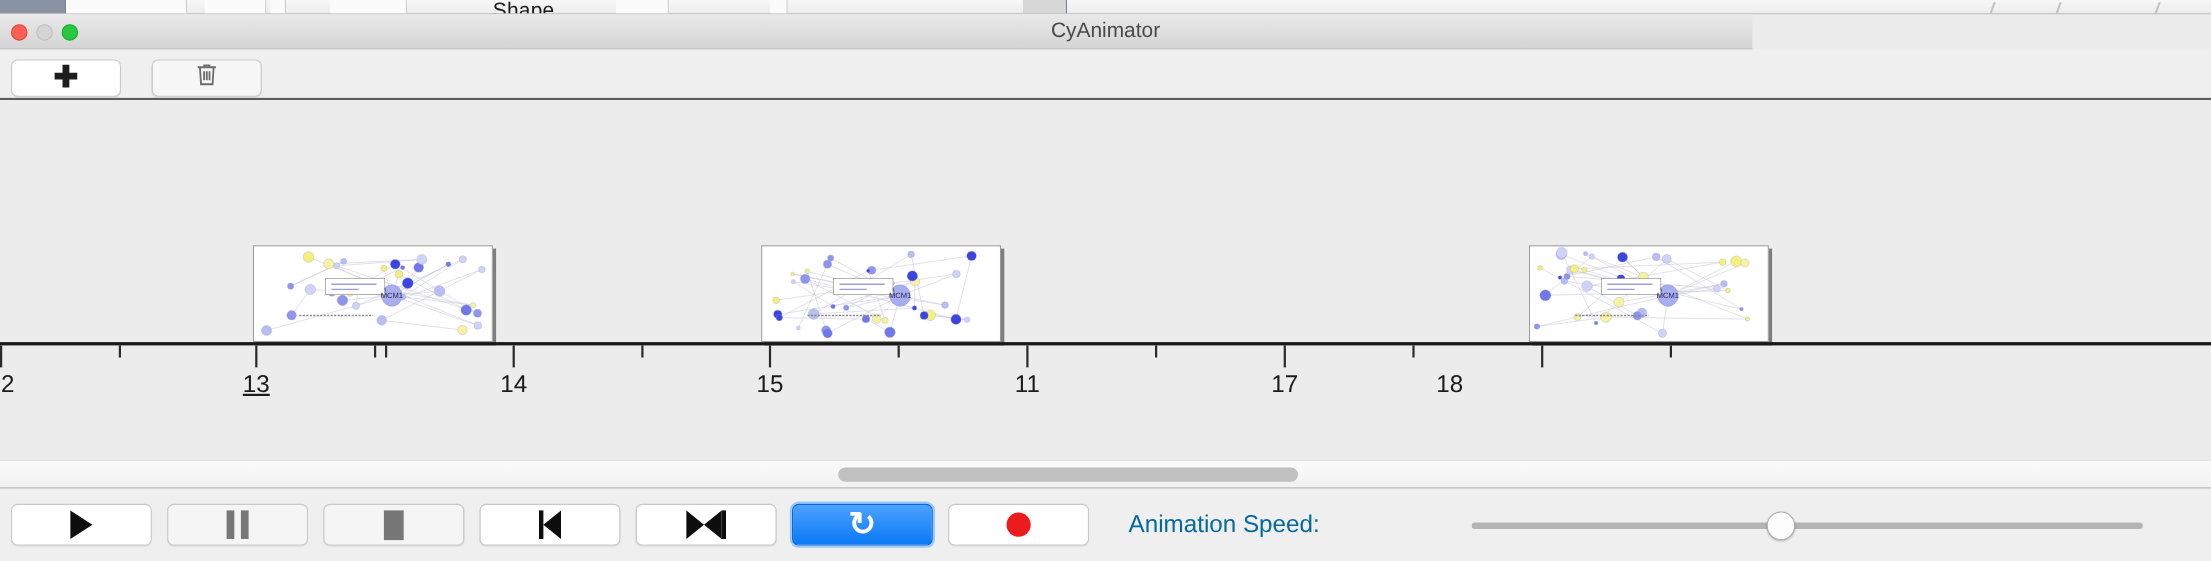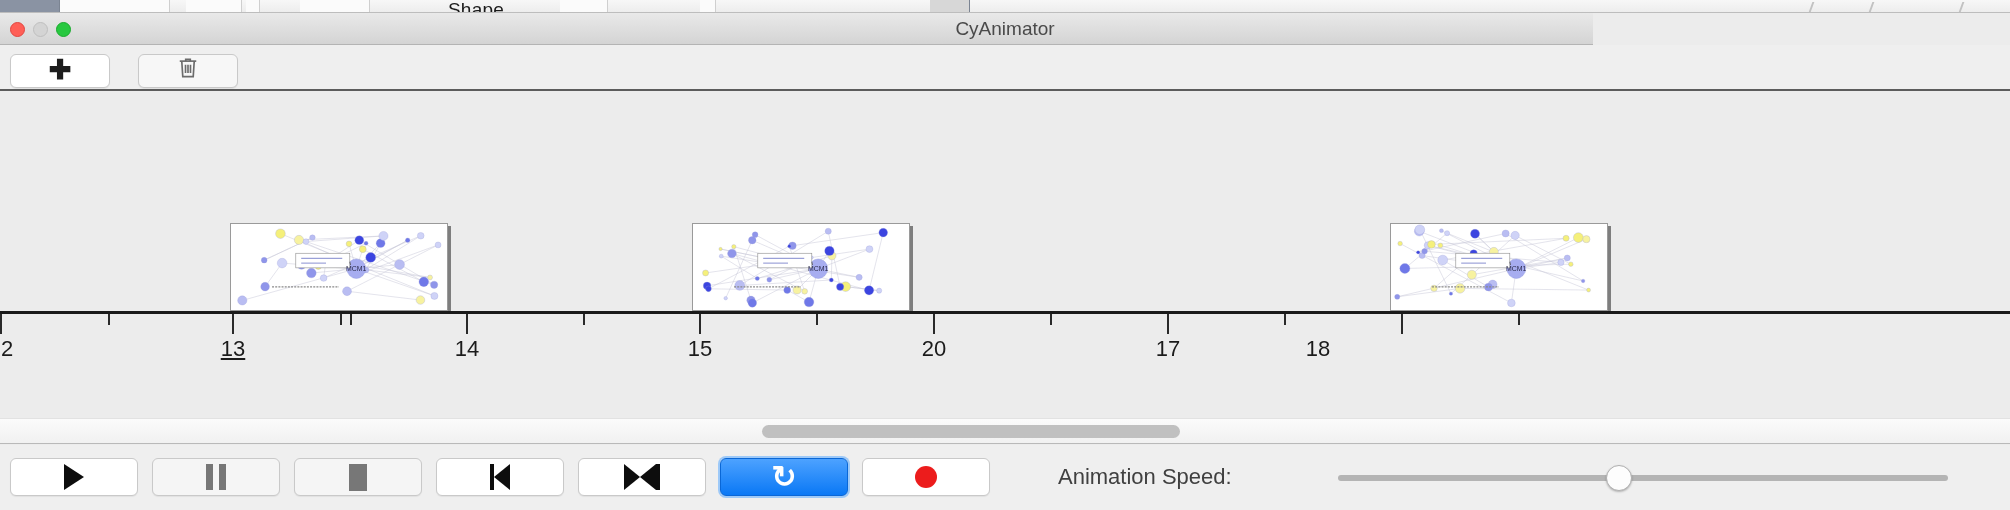--- a/index.html
+++ b/index.html
@@ -167,22 +167,22 @@
   .skip-b { display:flex; align-items:center; }
   .skip-b i { display:block; width:4px; height:26px; background:#0d0d0d; }
   .skip-b u { width:0;height:0;border-right:16px solid #0d0d0d;
               border-top:13px solid transparent;border-bottom:13px solid transparent; }
   .skip-f u { width:0;height:0;border-left:16px solid #0d0d0d;
               border-top:13px solid transparent;border-bottom:13px solid transparent; }
   .loop-glyph { font-size: 30px; color: #fff; line-height: 1; font-weight: 600; }
   .rec-dot { width: 22px; height: 22px; border-radius: 50%; background: #ec1c1c; }
 
   .speed-label {
-    position: absolute; top: 13px; left: 1058px; height: 38px;
-    line-height: 38px; font-size: 22px; color: #404040; white-space: nowrap;
+    position: absolute; top: 13px; left: 1026px; height: 38px;
+    line-height: 38px; font-size: 22px; color: #0369a1; white-space: nowrap;
   }
   .slider {
     position: absolute; top: 30px; left: 1338px; width: 610px; height: 6px;
     background: #b4b4b4; border-radius: 3px;
   }
   .slider-thumb {
     position: absolute; top: -10px; left: 277px;
     width: 26px; height: 26px; border-radius: 50%;
     background: #fdfdfd; border: 1px solid #b0b0b0;
     box-shadow: 0 1px 2px rgba(0,0,0,.25);
@@ -493,21 +493,21 @@
         <div class="tick major" style="left: 232px;"></div>
         <div class="tick-label" style="left: 233px; text-decoration: underline;">13</div>
         <div class="tick minor" style="left: 350px;"></div>
         <div class="tick major" style="left: 466px;"></div>
         <div class="tick-label" style="left: 467px;">14</div>
         <div class="tick minor" style="left: 583px;"></div>
         <div class="tick major" style="left: 699px;"></div>
         <div class="tick-label" style="left: 700px;">15</div>
         <div class="tick minor" style="left: 816px;"></div>
         <div class="tick major" style="left: 933px;"></div>
-        <div class="tick-label" style="left: 934px;">20</div>
+        <div class="tick-label" style="left: 934px;">11</div>
         <div class="tick minor" style="left: 1050px;"></div>
         <div class="tick major" style="left: 1167px;"></div>
         <div class="tick-label" style="left: 1168px;">17</div>
         <div class="tick minor" style="left: 1284px;"></div>
         <div class="tick major" style="left: 1401px;"></div>
         <div class="tick-label" style="left: 1318px;">18</div>
         <div class="tick minor" style="left: 1518px;"></div>
       </div>
   </div>
 

